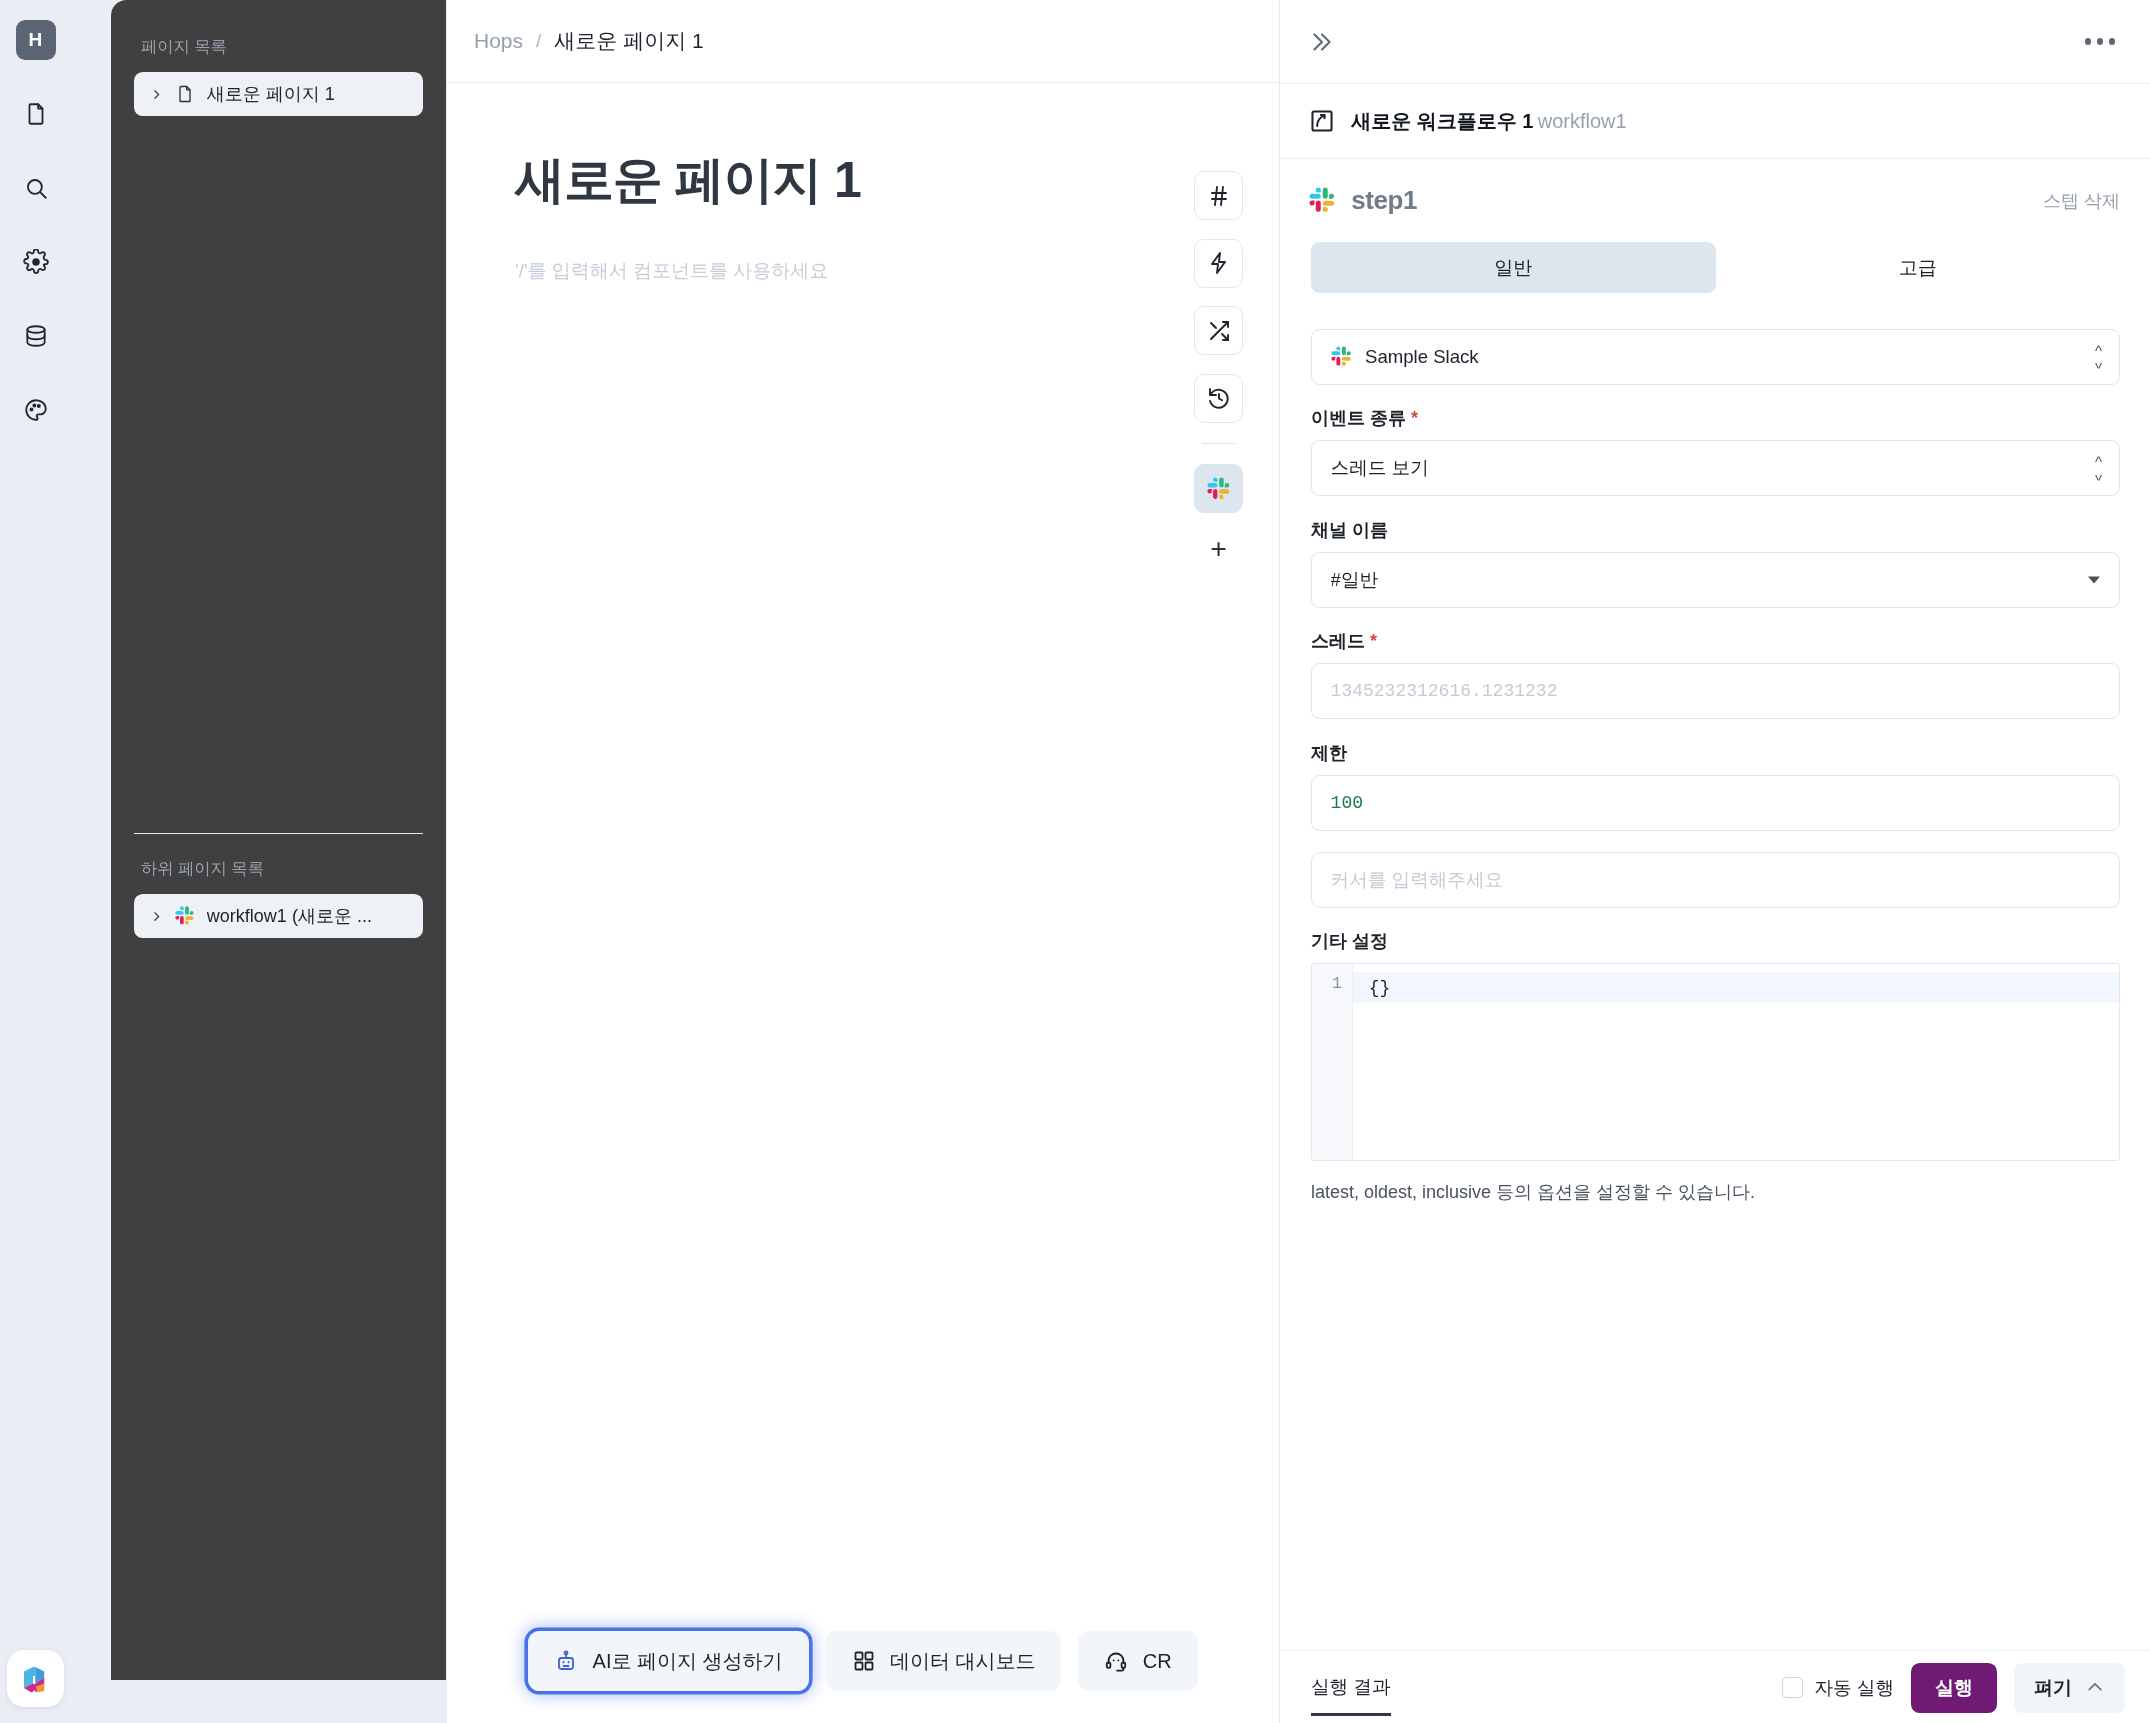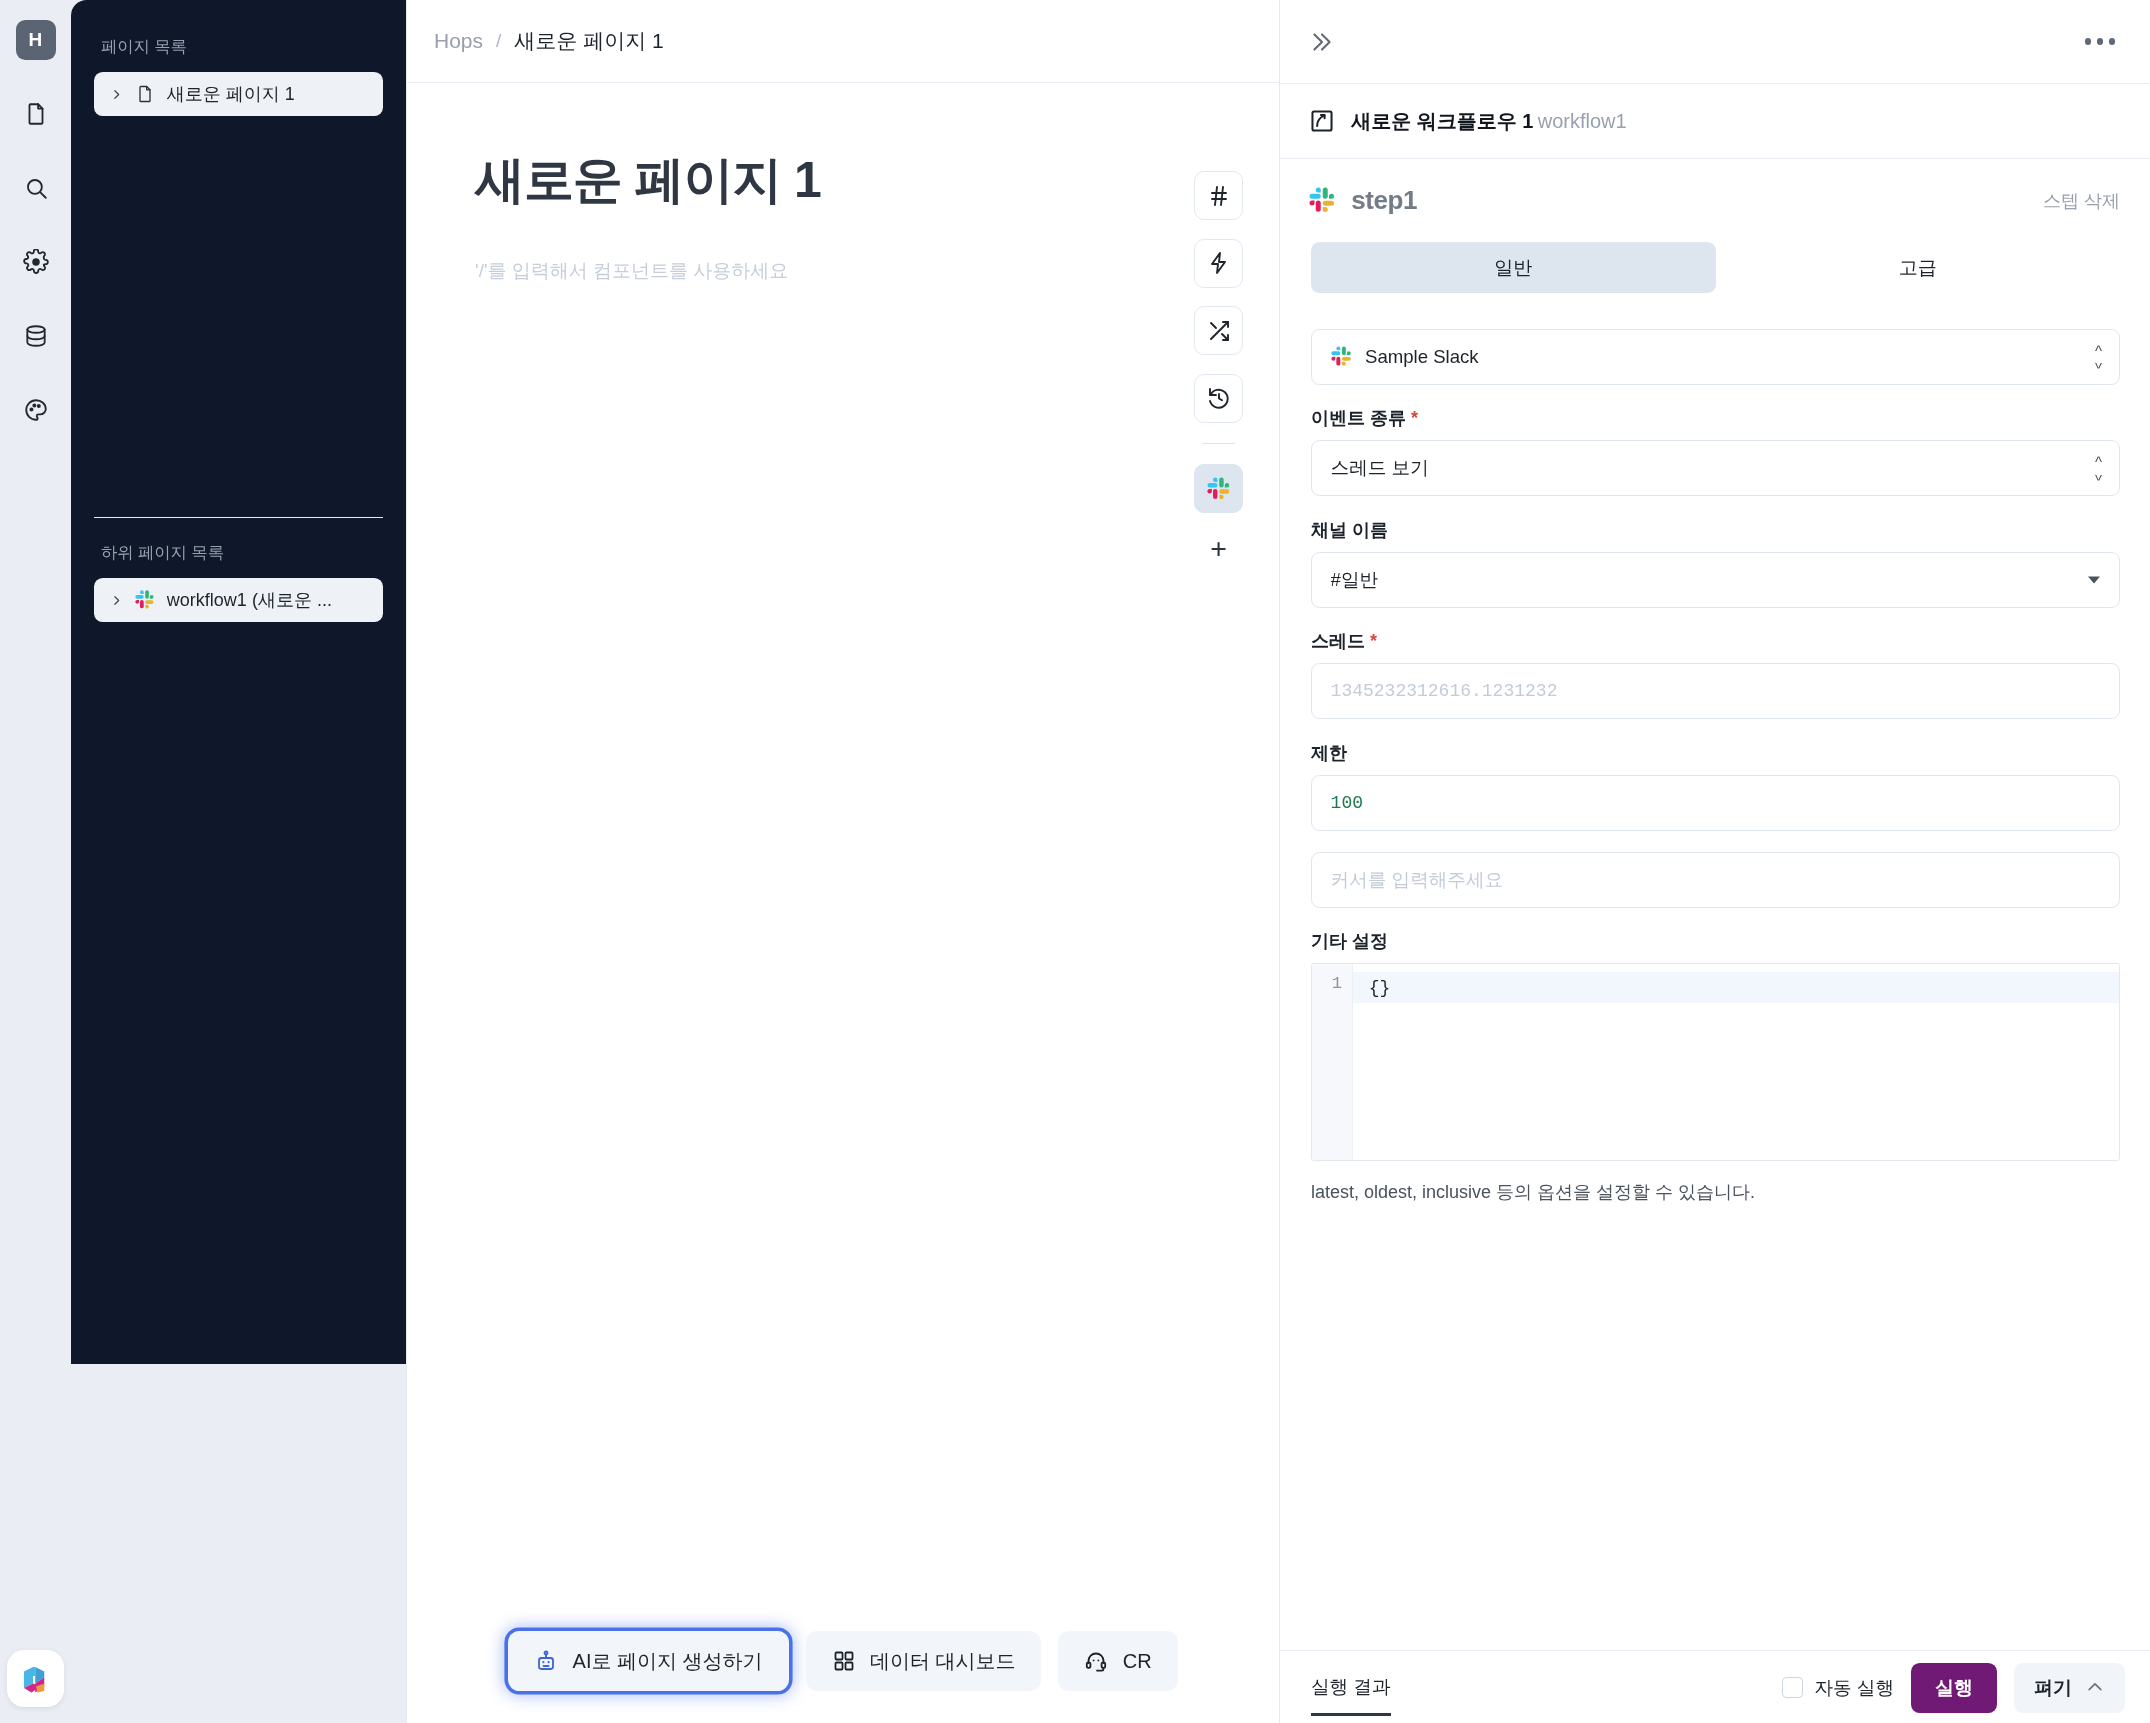--- a/index.html
+++ b/index.html
@@ -40,25 +40,26 @@
     padding-bottom: 17px;
   }
   .brand-badge {
     width: 57px; height: 57px; border-radius: 17px; background: #fff;
     display: flex; align-items: center; justify-content: center;
     box-shadow: 0 1.4px 5.7px rgba(30,41,59,.09);
   }
 
   
   .sidebar {
-    width: 335px; flex: 0 0 335px; height: 1364px;
-    background: #0f172a;
+    width: 335px; flex: 0 0 335px; height: 1680px;
+    background: #404040;
     border-top-left-radius: 15.7px;
     display: flex; flex-direction: column;
     position: relative;
+    margin-left: 40px;
   }
   .sb-section-title {
     font-size: 16.4px; color: #98a1ad; padding: 36px 0 14.3px 30px; letter-spacing: -0.1px;
   }
   .sb-item {
     margin: 0 23px; height: 44px; border-radius: 8.6px;
     display: flex; align-items: center; gap: 11.4px; padding-left: 15.7px;
     cursor: pointer;
   }
   .sb-item.active { background: #eef1f6; }

